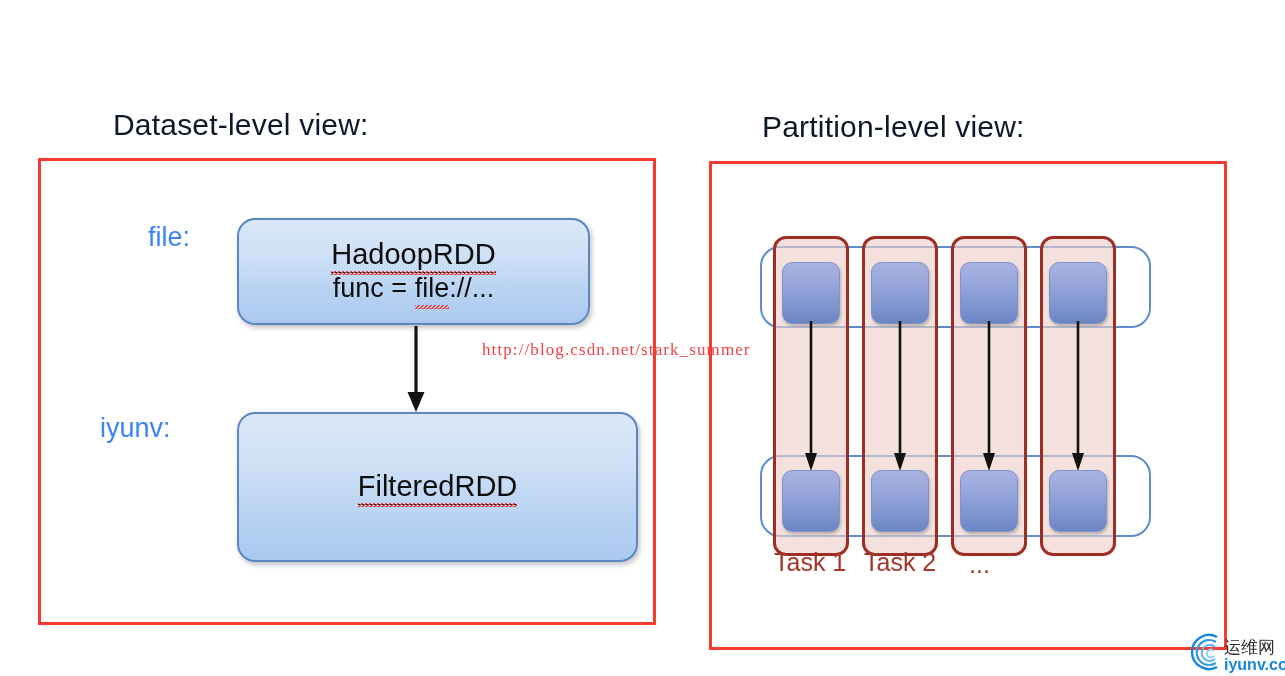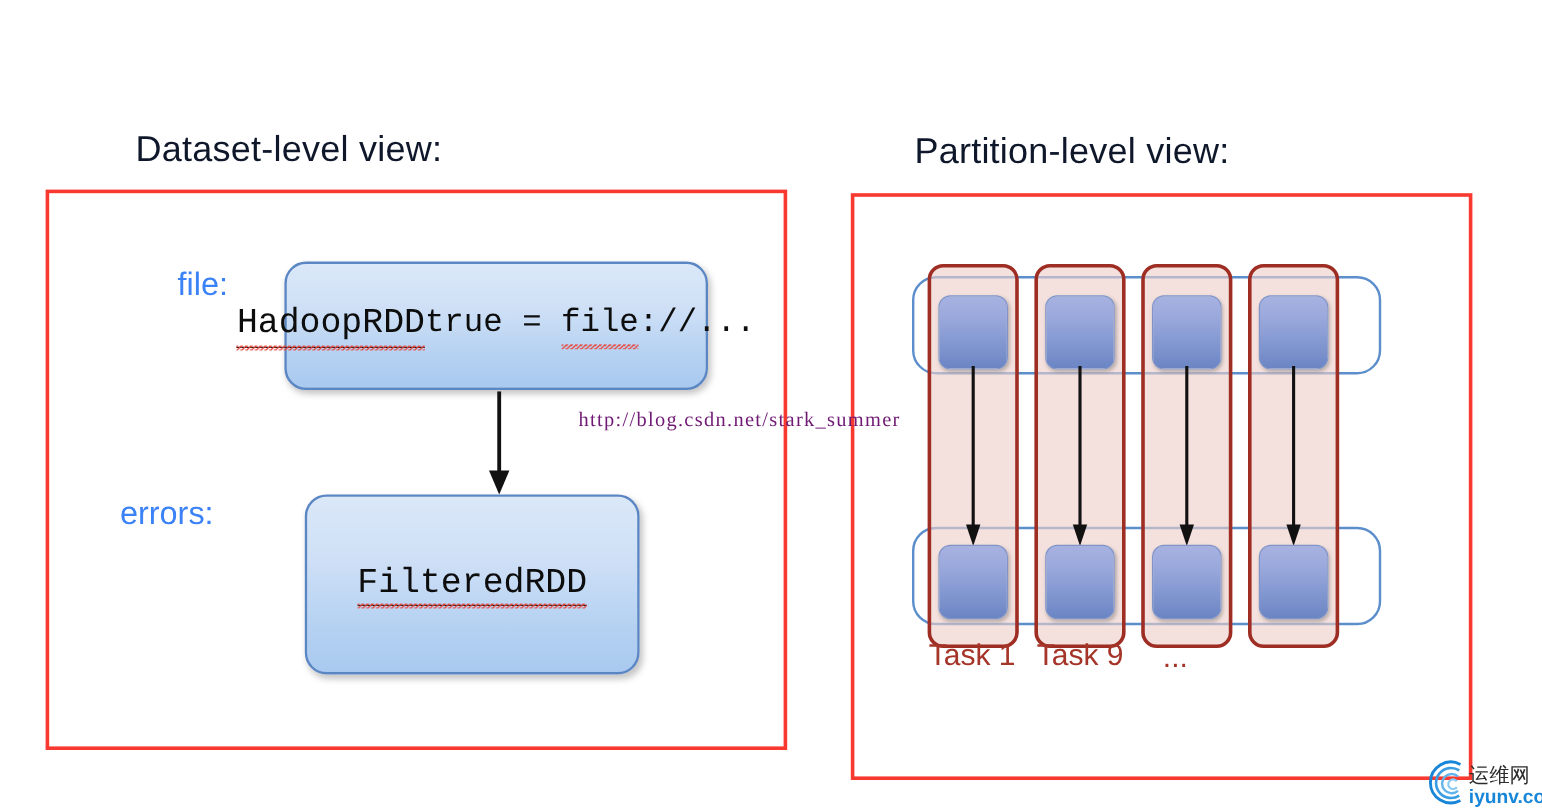--- a/index.html
+++ b/index.html
@@ -49,30 +49,30 @@
   #label-errors { left: 100px; top: 413px; }
 
   .rdd-box {
     position: absolute;
     box-sizing: border-box;
     border: 2px solid #5b86c4;
     border-radius: 18px;
     background: linear-gradient(to bottom, #dae8f8 0%, #cfe0f6 35%, #b6d2f2 72%, #a9c9ef 100%);
     box-shadow: 2px 3px 5px rgba(90,90,90,0.35);
     display: flex;
+    flex-direction: column;
     align-items: center;
     justify-content: center;
     color: #0d0d0d;
-    font-family: Liberation Mono, monospace;
   }
   #box-hadoop {
     left: 237px; top: 218px; width: 353px; height: 107px;
   }
   #box-filtered {
-    left: 254px; top: 412px; width: 279px; height: 150px;
+    left: 237px; top: 412px; width: 401px; height: 150px;
   }
   .rdd-line {
     font-size: 29px;
     line-height: 1.18;
     white-space: nowrap;
   }
   .rdd-line.small {
     font-size: 27px;
   }
   
@@ -103,21 +103,21 @@
     left: 398px;
     top: 326px;
     width: 36px;
     height: 88px;
   }
 
   
   #partition-area {
     position: absolute;
     left: 709px;
-    top: 161px;
+    top: 177px;
     width: 518px;
     height: 489px;
   }
   .stage-row {
     position: absolute;
     box-sizing: border-box;
     border: 2px solid #5b8ecb;
     border-radius: 20px;
     background: transparent;
     left: 51px;
@@ -181,21 +181,21 @@
   #task-label-3 { left: 260px; top: 373px; }
 
   
   #watermark {
     position: absolute;
     left: 482px;
     top: 340px;
     font-family: "Liberation Serif", serif;
     font-size: 17px;
     letter-spacing: 1.1px;
-    color: #701a75;
+    color: #ef4444;
     white-space: nowrap;
     pointer-events: none;
   }
 
   
   #site-logo {
     position: absolute;
     left: 1186px;
     top: 617px;
     width: 99px;
@@ -225,28 +225,28 @@
 </style>
 </head>
 <body>
 
 <div class="panel-title" id="title-left">Dataset-level view:</div>
 
 <div class="red-frame" id="frame-left"></div>
 
 <div class="row-label" id="label-file">file:</div>
 
-<div class="row-label" id="label-errors">errors:</div>
+<div class="row-label" id="label-errors">iyunv:</div>
 
 <div class="rdd-box" id="box-hadoop">
   <div class="rdd-line">
     <span class="squiggle uline">HadoopRDD</span>
   </div>
   <div class="rdd-line small">
-    <span>true = </span><span class="squiggle">file</span><span>://...</span>
+    <span>func = </span><span class="squiggle">file</span><span>://...</span>
   </div>
 </div>
 
 <svg id="flow-arrow" viewBox="0 0 36 88">
   <line x1="18" y1="0" x2="18" y2="72" stroke="#111111" stroke-width="3.2"></line>
   <polygon points="18,86 9.5,66 26.5,66" fill="#111111"></polygon>
 </svg>
 
 <div class="rdd-box" id="box-filtered">
   <div class="rdd-line">
@@ -289,21 +289,21 @@
     <line x1="9" y1="0" x2="9" y2="136" stroke="#111111" stroke-width="2.6"></line>
     <polygon points="9,150 3,132 15,132" fill="#111111"></polygon>
   </svg>
 
   <div class="partition-cell cell-bottom cell-x1"></div>
   <div class="partition-cell cell-bottom cell-x2"></div>
   <div class="partition-cell cell-bottom cell-x3"></div>
   <div class="partition-cell cell-bottom cell-x4"></div>
 
   <div class="task-label" id="task-label-1">Task 1</div>
-  <div class="task-label" id="task-label-2">Task 9</div>
+  <div class="task-label" id="task-label-2">Task 2</div>
   <div class="task-label" id="task-label-3">...</div>
 </div>
 
 <div id="watermark">http://blog.csdn.net/stark_summer</div>
 
 <div id="site-logo">
   <svg id="logo-mark" viewBox="0 0 42 42">
     <path d="M31 6 A17 17 0 1 0 31 36" fill="none" stroke="#1886d8" stroke-width="2.4"></path>
     <path d="M30 11 A12.5 12.5 0 1 0 30 32" fill="none" stroke="#3a9ce2" stroke-width="2.2"></path>
     <path d="M29 16 A8 8 0 1 0 29 28" fill="none" stroke="#63b4ea" stroke-width="2"></path>

